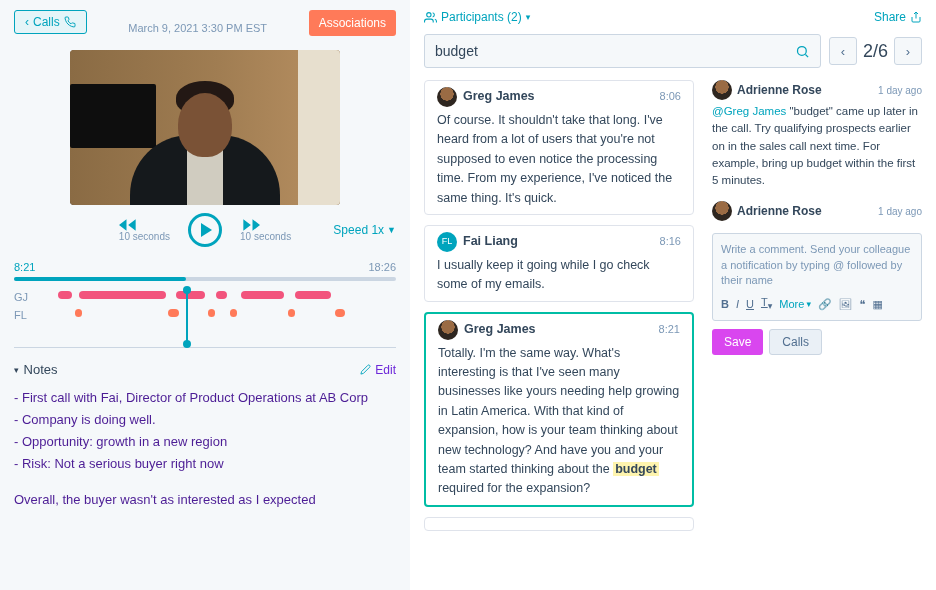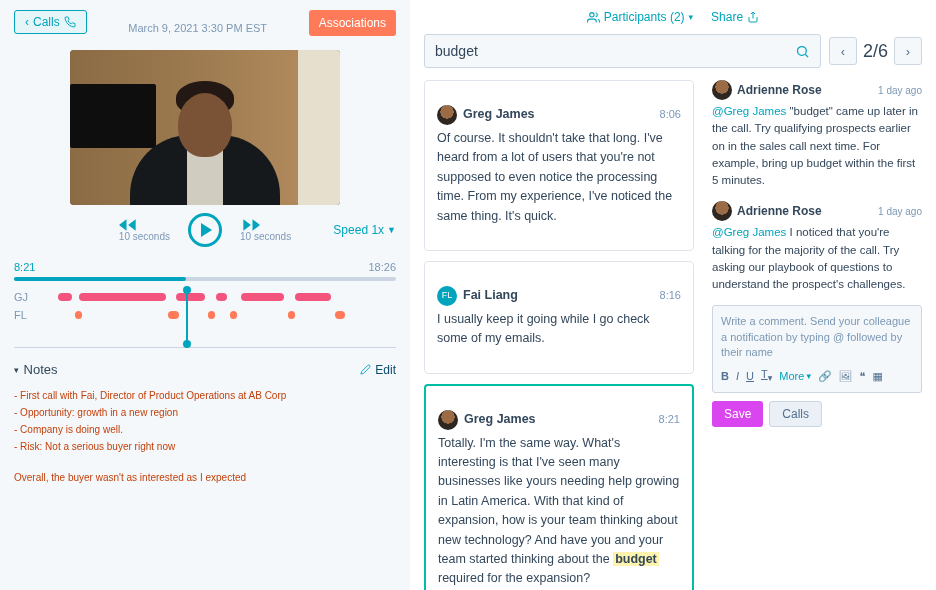--- a/index.html
+++ b/index.html
@@ -33,56 +33,56 @@
 .play-tri { width:0;height:0;border-left:11px solid #00a4bd;border-top:7px solid transparent;border-bottom:7px solid transparent; margin-left:3px; }
 .speed { position:absolute; right:0; color:#00a4bd; font-size:12px; cursor:pointer; display:inline-flex; align-items:center; gap:3px; }
 
 
 .tl { margin-top:14px; font-size:11px; }
 .tl-top { display:flex; justify-content:space-between; color:#00a4bd; margin-bottom:4px; }
 .tl-top .end { color:#7c98b6; }
 .tl-bar { height:4px; background:#cbd6e2; border-radius:2px; position:relative; }
 .tl-prog { position:absolute; left:0; top:0; height:4px; background:#00a4bd; border-radius:2px; }
 .tl-rows { margin-top:10px; }
-.tl-row { display:flex; align-items:center; gap:8px; margin-bottom:6px; color:#7c98b6; }
+.tl-row { display:flex; align-items:flex-start; gap:8px; margin-bottom:6px; color:#7c98b6; }
 .tl-track { flex:1; height:8px; position:relative; }
 .seg { position:absolute; top:0; height:8px; border-radius:4px; }
 .seg.pink { background:#f2547d; }
 .seg.org { background:#ff7a59; }
 .tl-cursor { position:absolute; top:-1px; width:2px; height:54px; background:#00a4bd; left:45%; }
 .tl-cursor::before,.tl-cursor::after{content:"";position:absolute;left:-3px;width:8px;height:8px;background:#00a4bd;border-radius:50%;}
 .tl-cursor::before{top:-4px;} .tl-cursor::after{bottom:-4px;}
 .tl-wrap { position:relative; }
 
 
 .notes { margin-top:26px; border-top:1px solid #cbd6e2; padding-top:14px; }
 .notes-hdr { display:flex; justify-content:space-between; align-items:center; margin-bottom:10px; }
 .notes-title { color:#33475b; font-weight:500; display:inline-flex; align-items:center; gap:5px; }
-.edit { color:#0c4a6e; font-size:12px; cursor:pointer; display:inline-flex; align-items:center; gap:4px; }
-.notes-body { font-size:10px; line-height:1.7; color:#c2410c; }
-
-
-.rhdr { display:flex; justify-content:center; gap:18px; align-items:center; font-size:12px; color:#00a4bd; }
+.edit { color:#6d28d9; font-size:12px; cursor:pointer; display:inline-flex; align-items:center; gap:4px; }
+.notes-body { font-size:13px; line-height:1.7; color:#4c1d95; }
+
+
+.rhdr { display:flex; justify-content:space-between; gap:18px; align-items:center; font-size:12px; color:#00a4bd; }
 .rbtn { cursor:pointer; display:inline-flex; align-items:center; gap:4px; }
 
 
 .search-row { display:flex; gap:8px; margin-top:10px; }
 .search { flex:1; border:1px solid #cbd6e2; border-radius:3px; height:34px; display:flex; align-items:center; padding:0 10px; background:#f5f8fa; }
 .search input { flex:1; border:none; background:transparent; outline:none; font-size:14px; color:#33475b; }
 .s-icon { color:#00a4bd; }
 .pager { display:flex; align-items:center; gap:6px; }
 .pbtn { width:28px; height:28px; border:1px solid #cbd6e2; background:#f5f8fa; border-radius:3px; display:flex; align-items:center; justify-content:center; cursor:pointer; color:#516f90; }
 .pcount { font-size:18px; color:#33475b; }
 
 
 .content { flex:1; display:flex; gap:14px; margin-top:12px; overflow:hidden; }
 .transcript { flex:1; overflow-y:auto; padding-right:4px; }
 .comments { width:210px; display:flex; flex-direction:column; }
 
-.msg { border:1px solid #dfe3eb; border-radius:4px; padding:24px 12px; margin-bottom:10px; font-size:12.5px; line-height:1.55; }
+.msg { border:1px solid #dfe3eb; border-radius:4px; padding:6px 12px; margin-bottom:10px; font-size:12.5px; line-height:1.55; }
 .msg.hl { border:2px solid #00bda5; }
 .msg-hdr { display:flex; align-items:center; gap:6px; margin-bottom:4px; }
 .av { width:20px; height:20px; border-radius:50%; flex-shrink:0; }
 .av.g { background: radial-gradient(circle at 50% 35%, #9a6b44 0 40%, #2e2620 41% 100%); }
 .av.f { background:#00a4bd; color:#fff; font-size:9px; display:flex; align-items:center; justify-content:center; }
 .nm { font-weight:600; color:#33475b; }
 .ts { margin-left:auto; color:#7c98b6; font-size:11px; }
 .hlword { background:#fef4ae; padding:0 2px; font-weight:600; }
 
 .msg.bare { border:none; padding:0 12px 10px; }
@@ -206,22 +206,22 @@
           <span>
             <svg width="11" height="11" viewBox="0 0 24 24" fill="none" stroke="#00a4bd" stroke-width="2">
                 <path d="M17 3a2.8 2.8 0 1 1 4 4L7.5 20.5 2 22l1.5-5.5z"></path>
               </svg>
           </span>
           <span>Edit</span>
         </span>
       </div>
       <div class="notes-body" id="notes-body">
           <div>- First call with Fai, Director of Product Operations at AB Corp</div>
+          <div>- Company is doing well.</div>
           <div>- Opportunity: growth in a new region</div>
-          <div>- Company is doing well.</div>
           <div>- Risk: Not a serious buyer right now</div>
           <div style="margin-top: 14px;">Overall, the buyer wasn't as interested as I expected</div>
         </div>
     </div>
   </div>
 
   <div class="right">
     <div class="rhdr">
       <span class="rbtn">
         <span>
@@ -303,21 +303,20 @@
                 <span class="ts">1 day ago</span>
               </div>
               <div><span class="mention">@Greg James</span> "budget" came up later in the call. Try qualifying prospects earlier on in the sales call next time. For example, bring up budget within the first 5 minutes.</div>
             </div>
             <div class="cmt">
               <div class="cmt-hdr">
                 <div class="av g"></div>
                 <span class="nm">Adrienne Rose</span>
                 <span class="ts">1 day ago</span>
               </div>
-              <div><span class="mention">@Greg James</span> I noticed that you're talking for the majority of the call. Try asking our playbook of questions to understand the prospect's challenges.</div>
             </div>
           </div>
         <div class="editor">
           <div class="placeholder">Write a comment. Send your colleague a notification by typing @ followed by their name</div>
           <div class="tb">
             <span><b>B</b></span>
             <span><i>I</i></span>
             <span><u>U</u></span>
             <span><u>T</u><sub>▾</sub></span>
             <span class="more">

